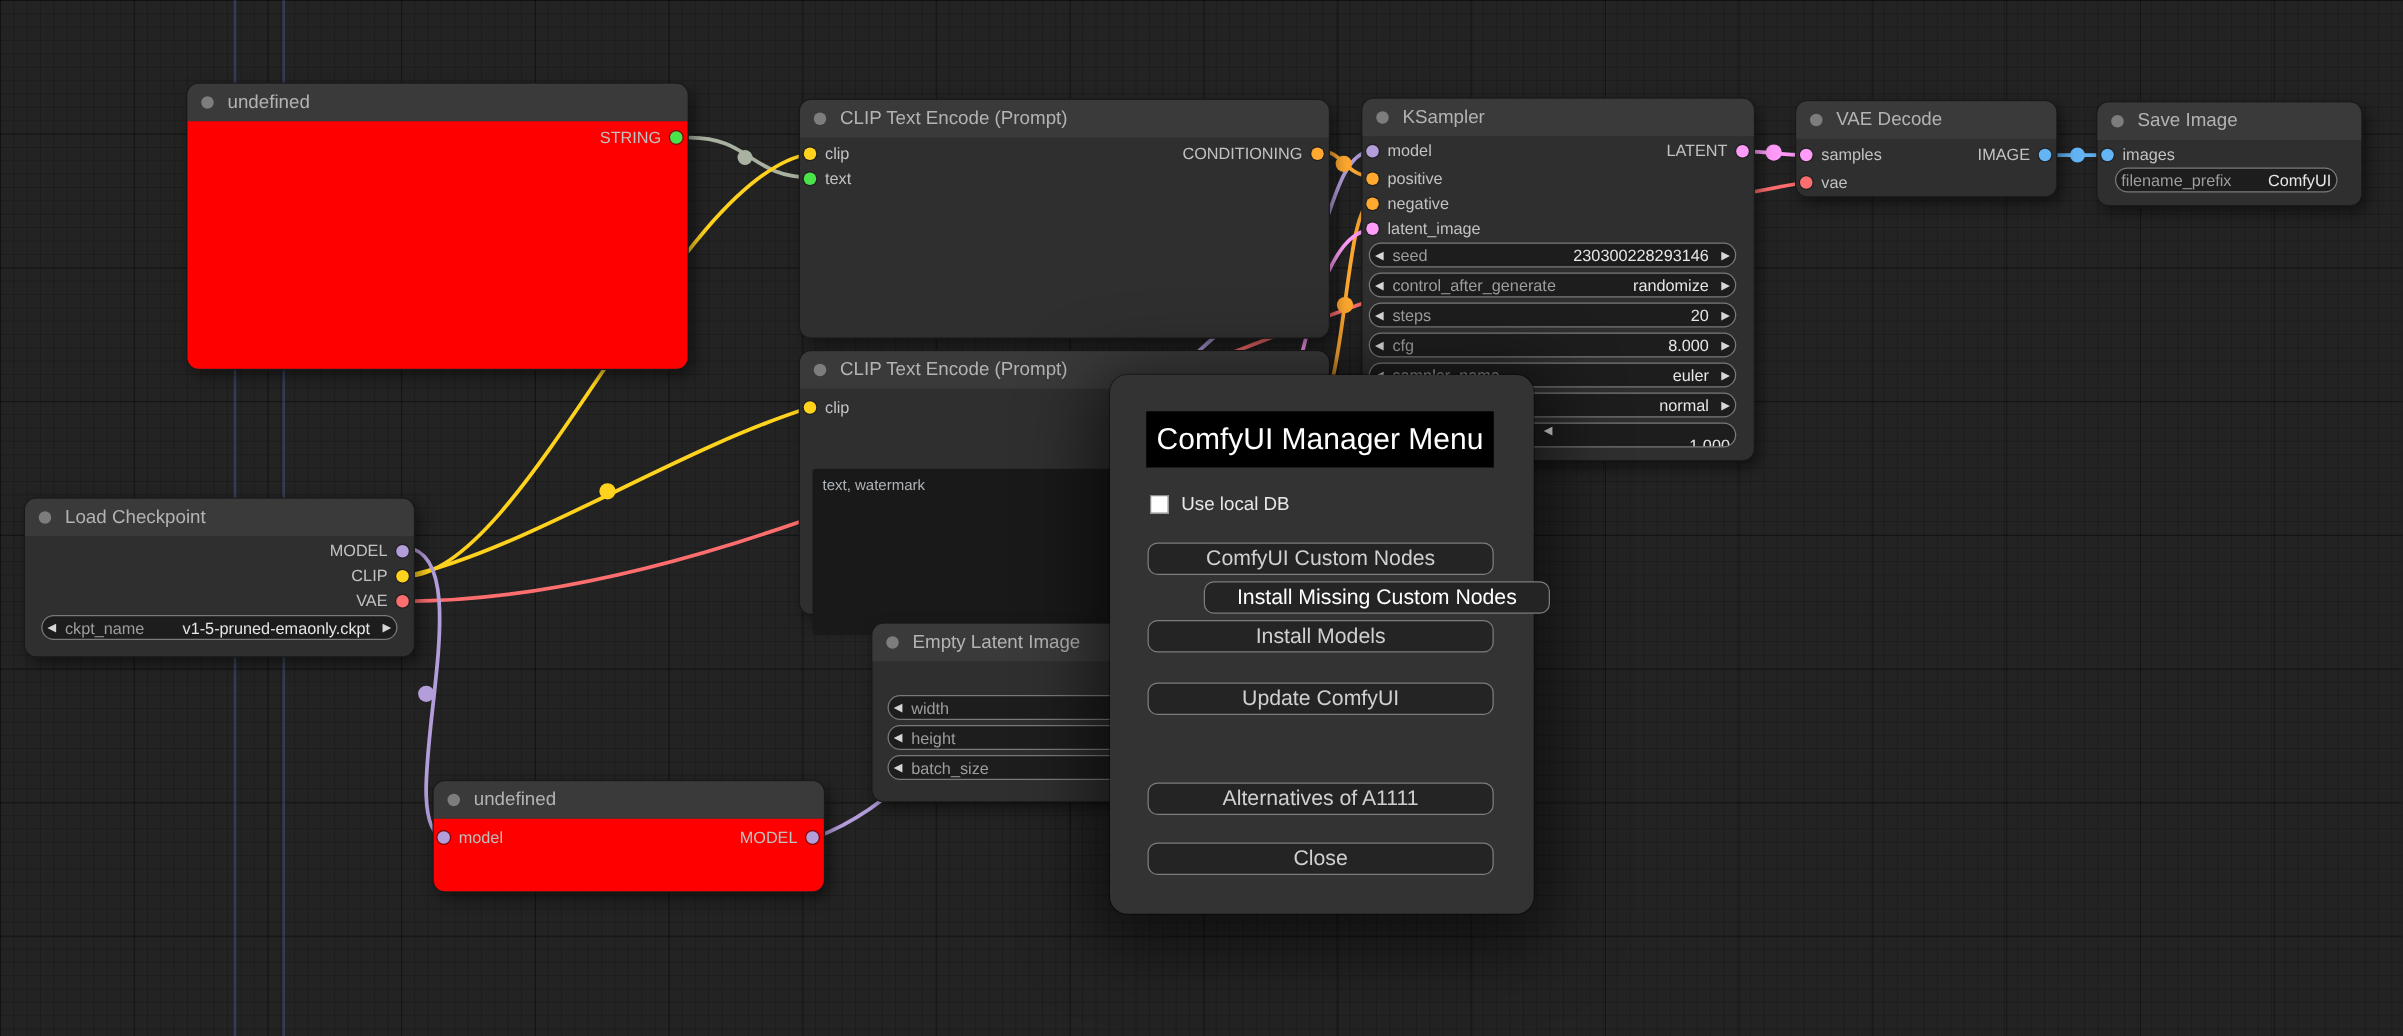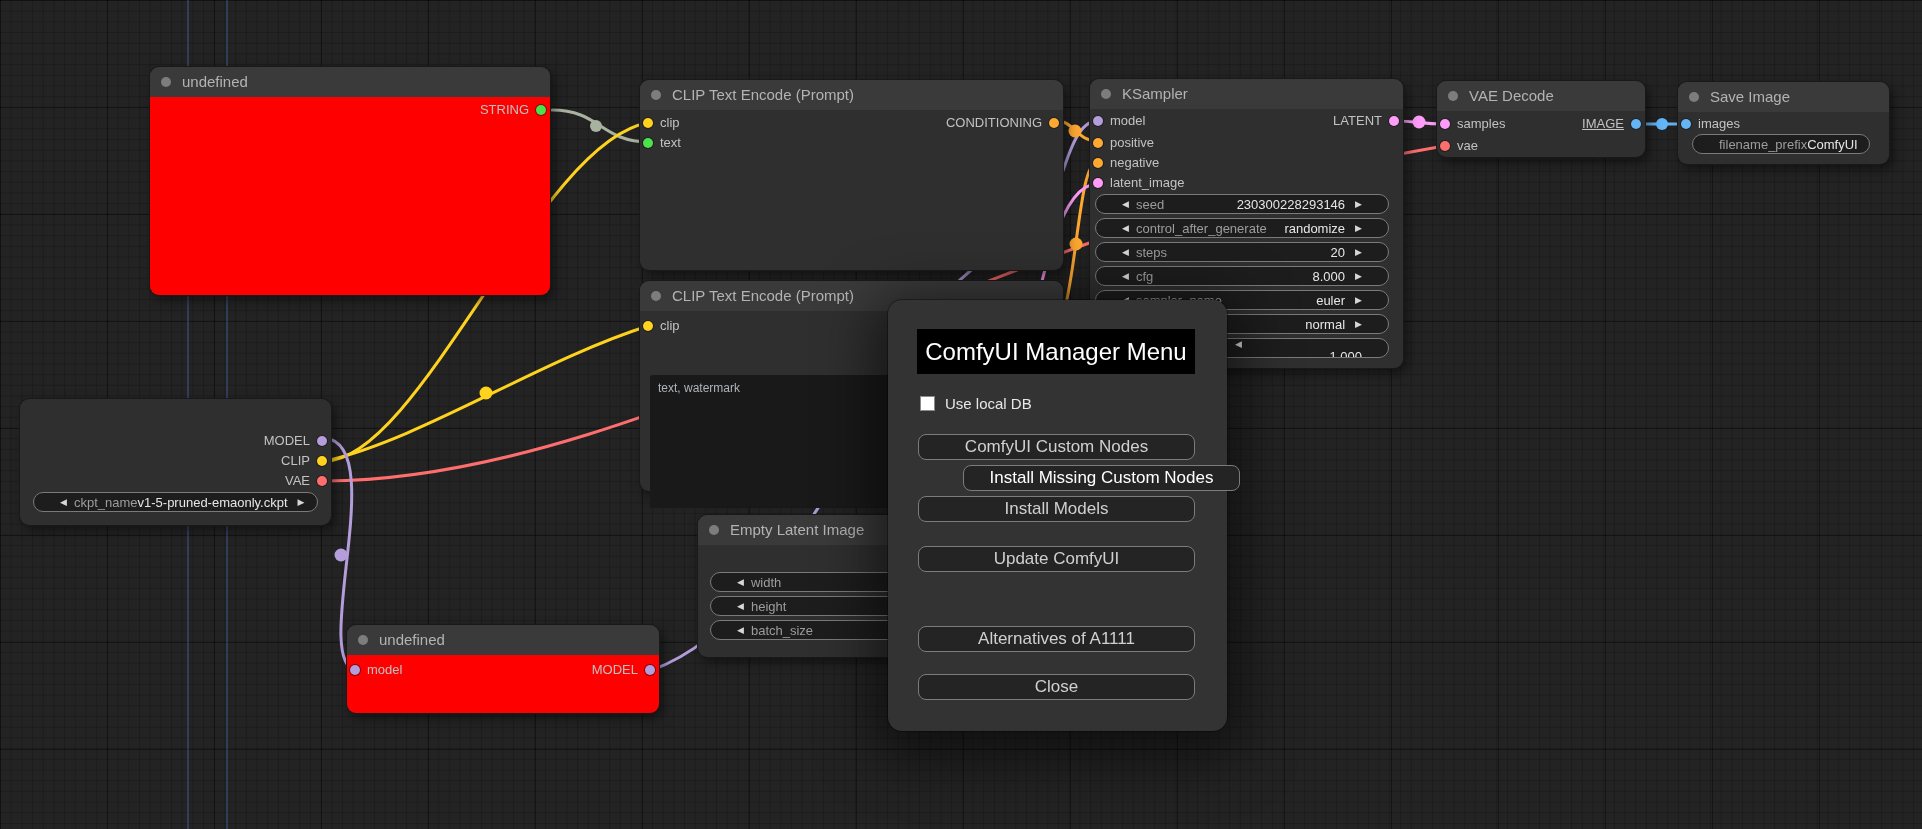--- a/index.html
+++ b/index.html
@@ -34,21 +34,21 @@
   .srow{position:absolute;left:0;right:0;height:20px;line-height:20px;font-size:13px;color:#c2c2c2;}
   .srow .sdot{position:absolute;top:5px;width:10px;height:10px;border-radius:50%;box-shadow:0 0 0 1px rgba(20,20,20,0.55);}
   .srow.in .sdot{left:3px;}
   .srow.in .slabel{margin-left:20px;}
   .srow.out{text-align:right;}
   .srow.out .sdot{right:4px;}
   .srow.out .slabel{margin-right:21px;}
   .pill{
     position:absolute;height:20px;border-radius:10px;background:#1d1d1d;
     border:1px solid #7a7a7a;box-sizing:border-box;display:flex;align-items:center;
-    font-size:13px;padding:0 26px;overflow:hidden;white-space:nowrap;
+    font-size:13px;padding:0 4px;overflow:hidden;white-space:nowrap;
   }
   .pill .arr{font-size:9px;color:#d6d6d6;flex:0 0 auto;}
   .pill .arr.l{margin-right:7px;}
   .pill .arr.r{margin-left:10px;}
   .pill .plabel{color:#9d9d9d;}
   .pill .pvalue{margin-left:auto;color:#e6e6e6;}
   .ptext{
     position:absolute;background:#191919;border-radius:3px;color:#aeb4b9;
     font-size:12px;padding:6px 8px;box-sizing:border-box;line-height:15px;
   }
@@ -227,21 +227,21 @@
   </div>
   <div class="nbody">
     <div class="srow in" style="top:3px;">
       <span class="sdot" style="background-color: rgb(255, 156, 249);"></span>
       <span class="slabel">samples</span>
     </div>
     <div class="srow in" style="top:25px;">
       <span class="sdot" style="background-color: rgb(255, 110, 110);"></span>
       <span class="slabel">vae</span>
     </div>
-    <div class="srow out" style="top:3px;text-decoration:underline;">
+    <div class="srow out" style="top:3px;">
       <span class="slabel">IMAGE</span>
       <span class="sdot" style="background-color: rgb(100, 181, 246);"></span>
     </div>
   </div>
 </div>
 
 <div class="node" style="left:1678px;top:82px;width:211px;height:82px;">
   <div class="ntitle">
     <span class="tdot" style="background-color: rgb(125, 125, 125);"></span>
     <span class="ttext">Save Image</span>
@@ -252,20 +252,24 @@
       <span class="slabel">images</span>
     </div>
     <div class="pill" style="left:14px;top:22px;width:178px;">
       <span class="plabel">filename_prefix</span>
       <span class="pvalue">ComfyUI</span>
     </div>
   </div>
 </div>
 
 <div class="node" style="left:20px;top:399px;width:311px;height:126px;">
+  <div class="ntitle">
+    <span class="tdot" style="background-color: rgb(125, 125, 125);"></span>
+    <span class="ttext">Load Checkpoint</span>
+  </div>
   <div class="nbody">
     <div class="srow out" style="top:2px;">
       <span class="slabel">MODEL</span>
       <span class="sdot" style="background-color: rgb(179, 157, 219);"></span>
     </div>
     <div class="srow out" style="top:22px;">
       <span class="slabel">CLIP</span>
       <span class="sdot" style="background-color: rgb(255, 210, 30);"></span>
     </div>
     <div class="srow out" style="top:42px;">
@@ -274,21 +278,21 @@
     </div>
     <div class="pill" style="left:13px;top:63px;width:285px;">
       <span class="arr l">◀</span>
       <span class="plabel">ckpt_name</span>
       <span class="pvalue">v1-5-pruned-emaonly.ckpt</span>
       <span class="arr r">▶</span>
     </div>
   </div>
 </div>
 
-<div class="node" style="left:698px;top:515px;width:262px;height:142px;">
+<div class="node" style="left:698px;top:499px;width:262px;height:142px;">
   <div class="ntitle">
     <span class="tdot" style="background-color: rgb(125, 125, 125);"></span>
     <span class="ttext">Empty Latent Image</span>
   </div>
   <div class="nbody">
     <div class="pill" style="left:12px;top:27px;width:238px;">
       <span class="arr l">◀</span>
       <span class="plabel">width</span>
       <span class="pvalue"></span>
     </div>

